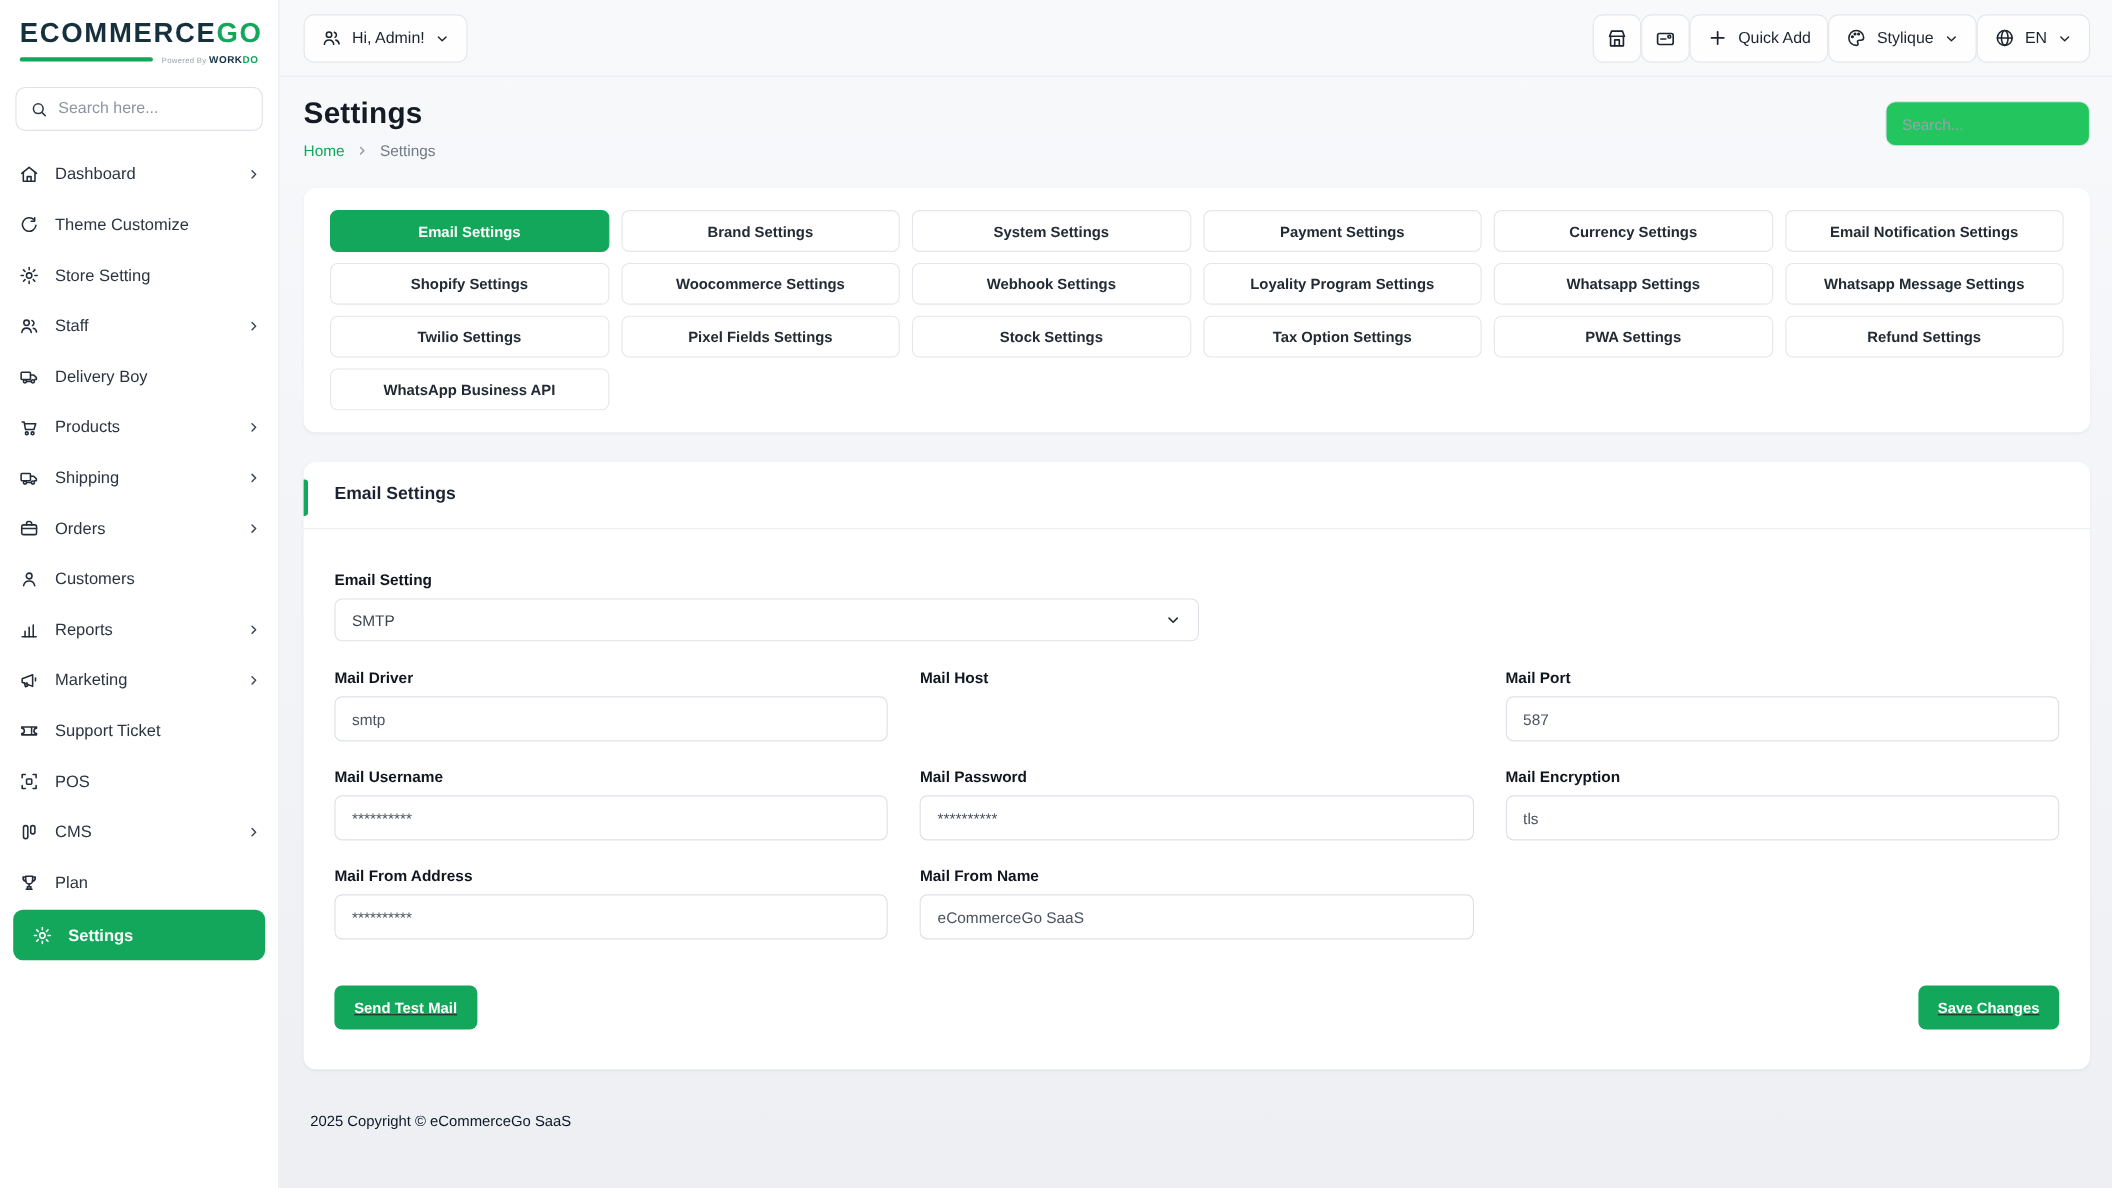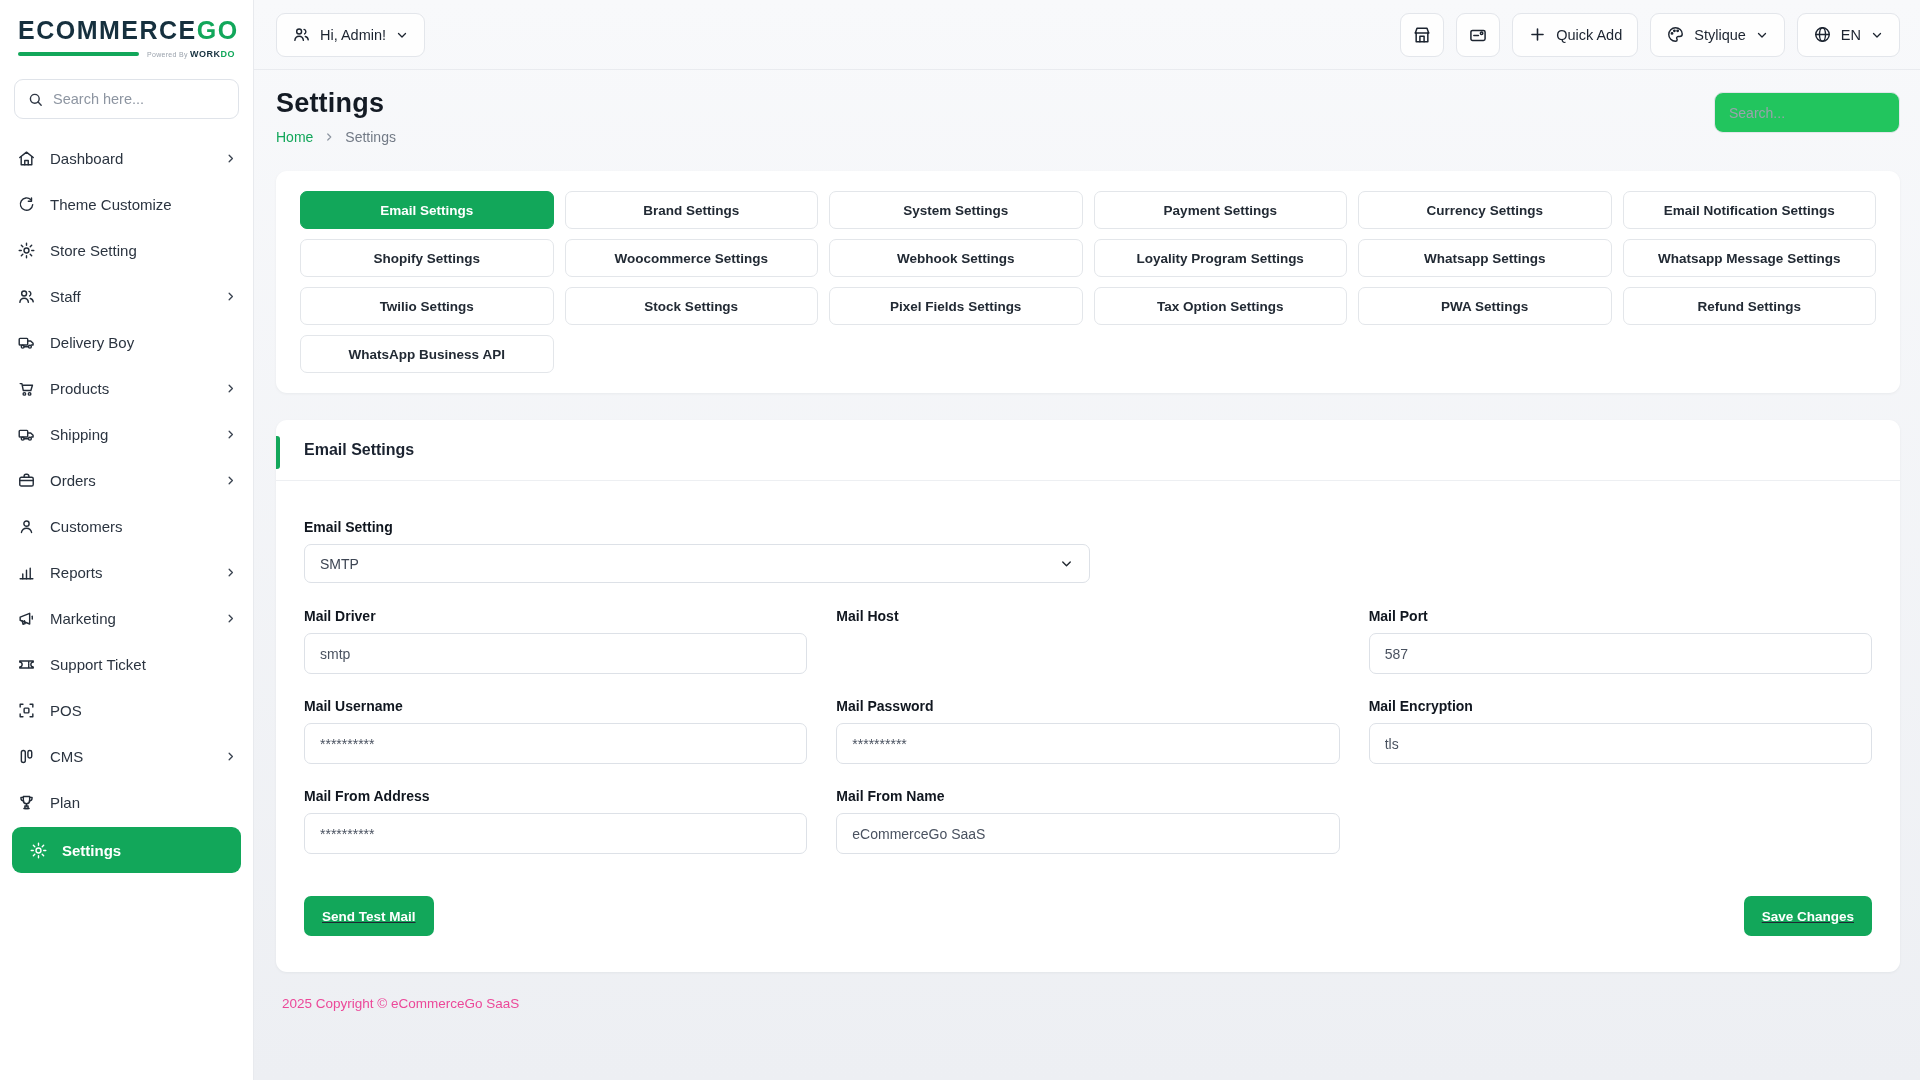--- a/index.html
+++ b/index.html
@@ -59,21 +59,21 @@
     height:70px; flex:0 0 70px; display:flex; align-items:center;
     padding:0 20px 0 22px; border-bottom:1px solid #e9ebef;
   }
   .pill-btn {
     display:flex; align-items:center; gap:9px; background:#fefefe; border:1px solid #e3e6eb;
     border-radius:9px; height:44px; padding:0 15px; font-size:14.5px; color:#1c2430;
     cursor:pointer; white-space:nowrap;
   }
   .pill-btn .b-icon { width:19px; height:19px; color:#1c2430; }
   .pill-btn .b-chev { width:14px; height:14px; color:#1c2430; }
-  .topbar-right { margin-left:auto; display:flex; align-items:center; gap:12px; }
+  .topbar-right { margin-left:auto; display:flex; align-items:center; gap:0; }
   .icon-btn {
     width:44px; height:44px; background:#fefefe; border:1px solid #e3e6eb; border-radius:9px;
     display:flex; align-items:center; justify-content:center; cursor:pointer;
   }
   .icon-btn .b-icon { width:20px; height:20px; color:#1c2430; }
 
   .content { padding:18px 20px 0 22px; flex:1; }
 
   .page-head { display:flex; align-items:flex-start; }
   .page-title { font-size:27px; font-weight:700; color:#141b24; letter-spacing:.2px; }
@@ -121,21 +121,21 @@
     font-family:inherit; font-size:14px; color:#4a5260; padding:0 15px; outline:none;
   }
 
   .actions { display:flex; align-items:center; margin-top:18px;text-decoration:underline; }
   .green-btn {
     background:#12a75a; color:#fff; border:none; border-radius:7px; height:40px;
     padding:0 18px; font-family:inherit; font-size:13.5px; font-weight:600; cursor:pointer;
   }
   .green-btn.right { margin-left:auto; }
 
-  .footer { padding:24px 0 0 6px; font-size:13.5px; color:#ec4899; }
+  .footer { padding:40px 0 0 6px; font-size:13.5px; color:#0f172a; }
 </style>
 </head>
 <body>
 
 <aside class="sidebar">
   <div class="logo-wrap">
     <div class="logo-line1"><span>ECOMMERCE</span><span class="accent">GO</span></div>
     <div class="logo-line2">
       <span class="logo-underline"></span>
       <span class="powered"><span>Powered By </span><b><span>WORK</span><span class="accent">DO</span></b></span>
@@ -465,22 +465,22 @@
           <button class="tab-btn">Payment Settings</button>
           <button class="tab-btn">Currency Settings</button>
           <button class="tab-btn">Email Notification Settings</button>
           <button class="tab-btn">Shopify Settings</button>
           <button class="tab-btn">Woocommerce Settings</button>
           <button class="tab-btn">Webhook Settings</button>
           <button class="tab-btn">Loyality Program Settings</button>
           <button class="tab-btn">Whatsapp Settings</button>
           <button class="tab-btn">Whatsapp Message Settings</button>
           <button class="tab-btn">Twilio Settings</button>
+          <button class="tab-btn">Pixel Fields Settings</button>
           <button class="tab-btn">Stock Settings</button>
-          <button class="tab-btn">Pixel Fields Settings</button>
           <button class="tab-btn">Tax Option Settings</button>
           <button class="tab-btn">PWA Settings</button>
           <button class="tab-btn">Refund Settings</button>
           <button class="tab-btn">WhatsApp Business API</button>
         </div>
     </div>
 
     <div class="card settings-card">
       <div class="card-head">
         <span class="accent-bar"></span>

